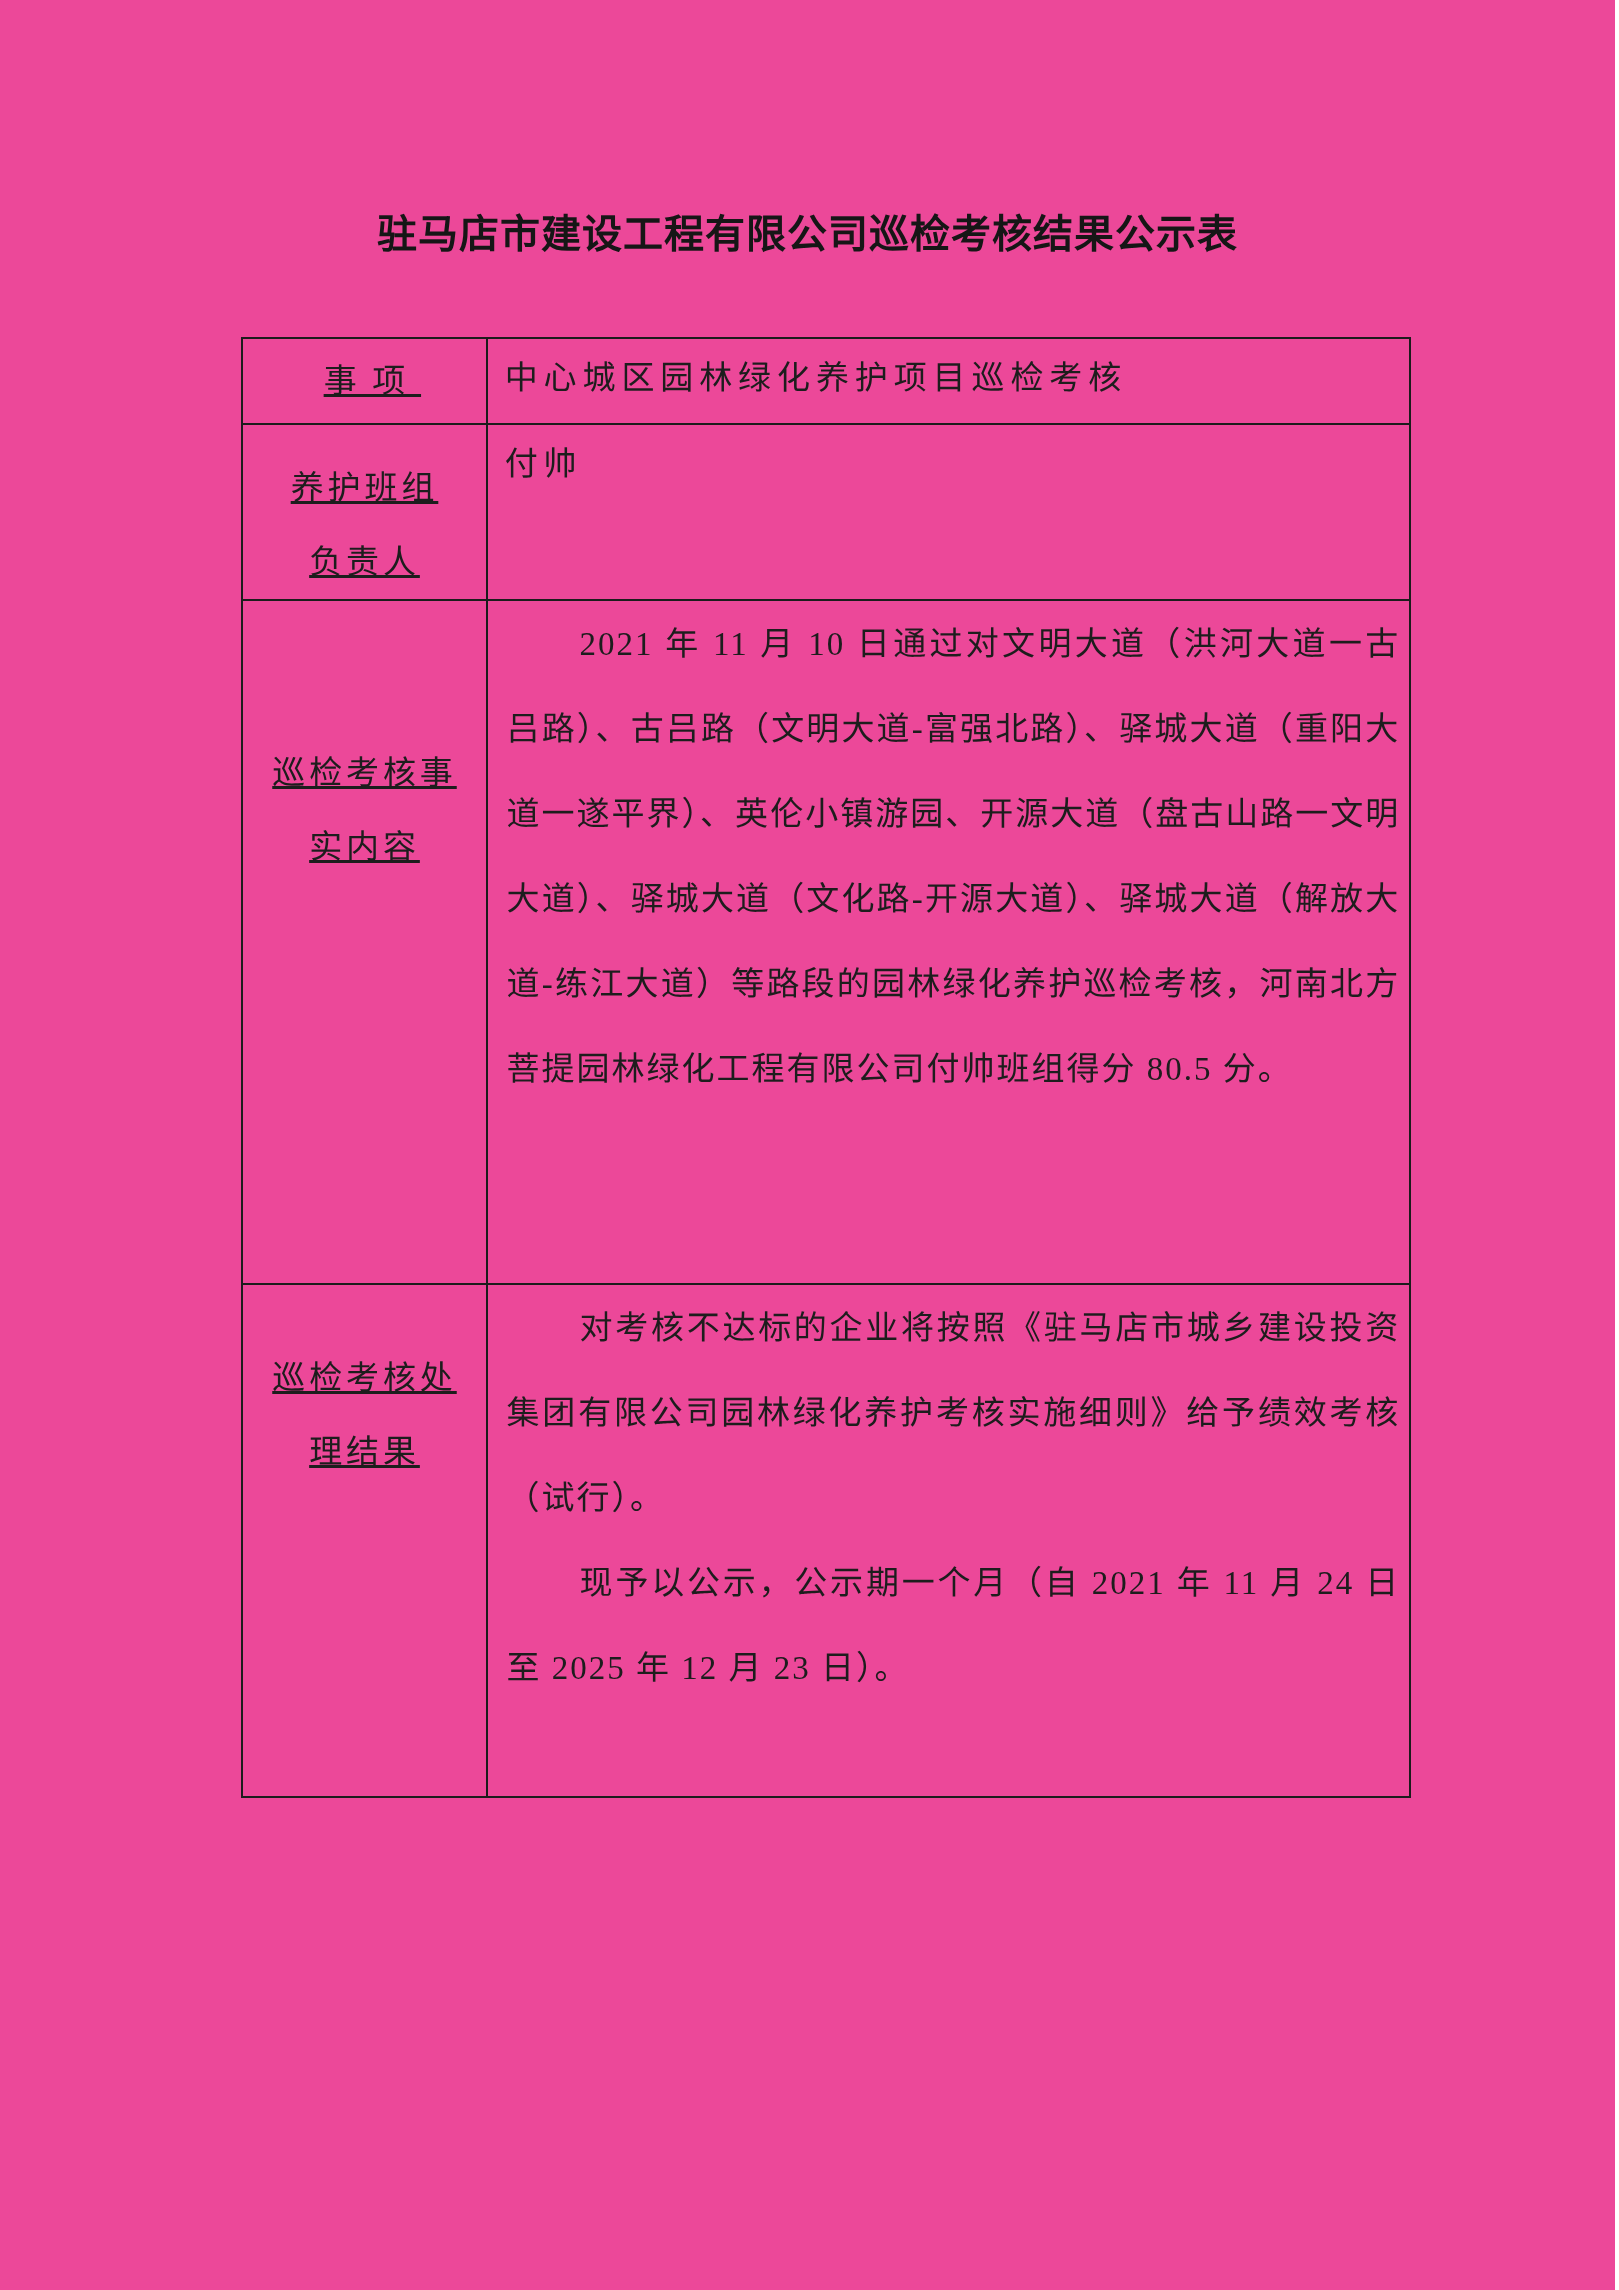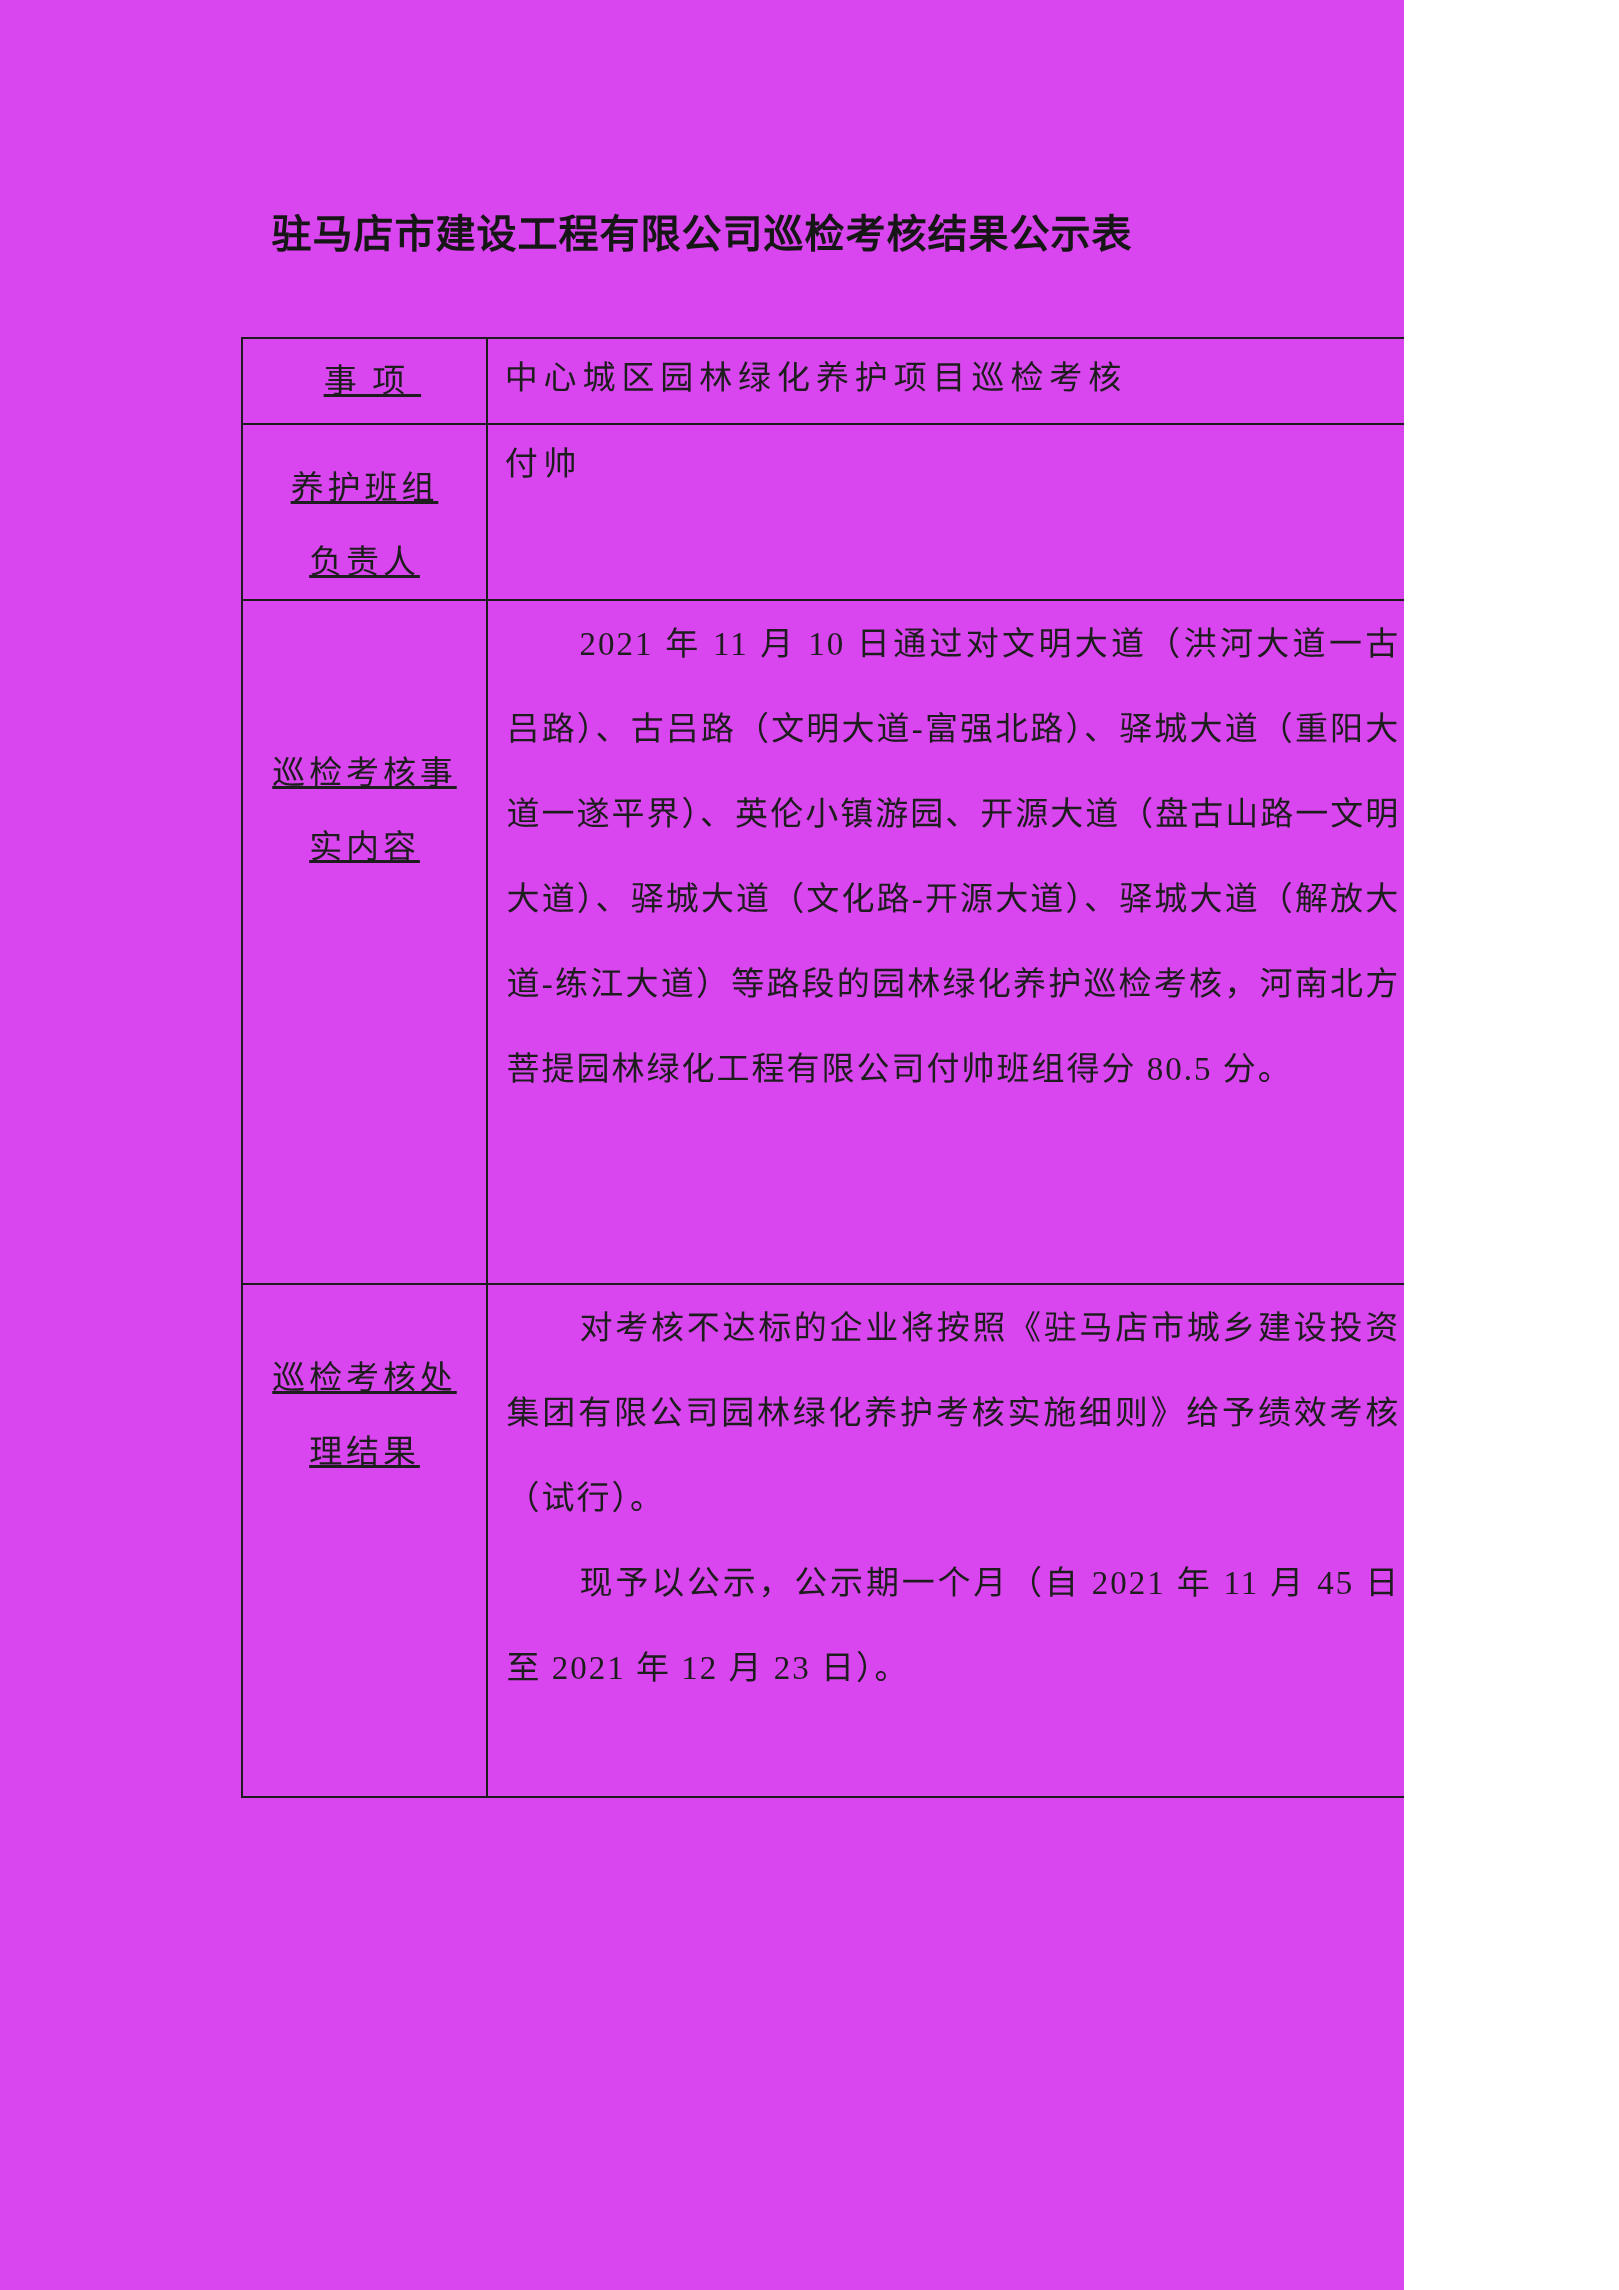--- a/index.html
+++ b/index.html
@@ -2,23 +2,23 @@
 <html lang="zh-CN"><head>
 <meta charset="utf-8">
 <style>
   html, body {
     margin: 0;
     padding: 0;
     background: #ffffff;
   }
   .page {
     position: relative;
-    width: 1404px;
+    width: 1615px;
     height: 2291px;
-    background: #d946ef;
+    background: #ec4899;
     font-family: "Liberation Serif", "DejaVu Serif", serif;
     color: #1a1a1a;
     overflow: hidden;
   }
   .doc-title {
     position: absolute;
     top: 210px;
     left: 0;
     width: 100%;
     margin: 0;
@@ -122,20 +122,20 @@
       </td>
     </tr>
 
     <tr class="r5" style="height:513px;">
       <td class="lab">
         <span class="lab-line">巡检考核处</span>
         <span class="lab-line">理结果</span>
       </td>
       <td class="val para">
         <p>对考核不达标的企业将按照《驻马店市城乡建设投资集团有限公司园林绿化养护考核实施细则》给予绩效考核（试行）。</p>
-        <p>现予以公示，公示期一个月（自 2021 年 11 月 45 日至 2021 年 12 月 23 日）。</p>
+        <p>现予以公示，公示期一个月（自 2021 年 11 月 24 日至 2025 年 12 月 23 日）。</p>
       </td>
     </tr>
   </tbody>
     </table>
 
 </div>
 
 
 </body></html>

